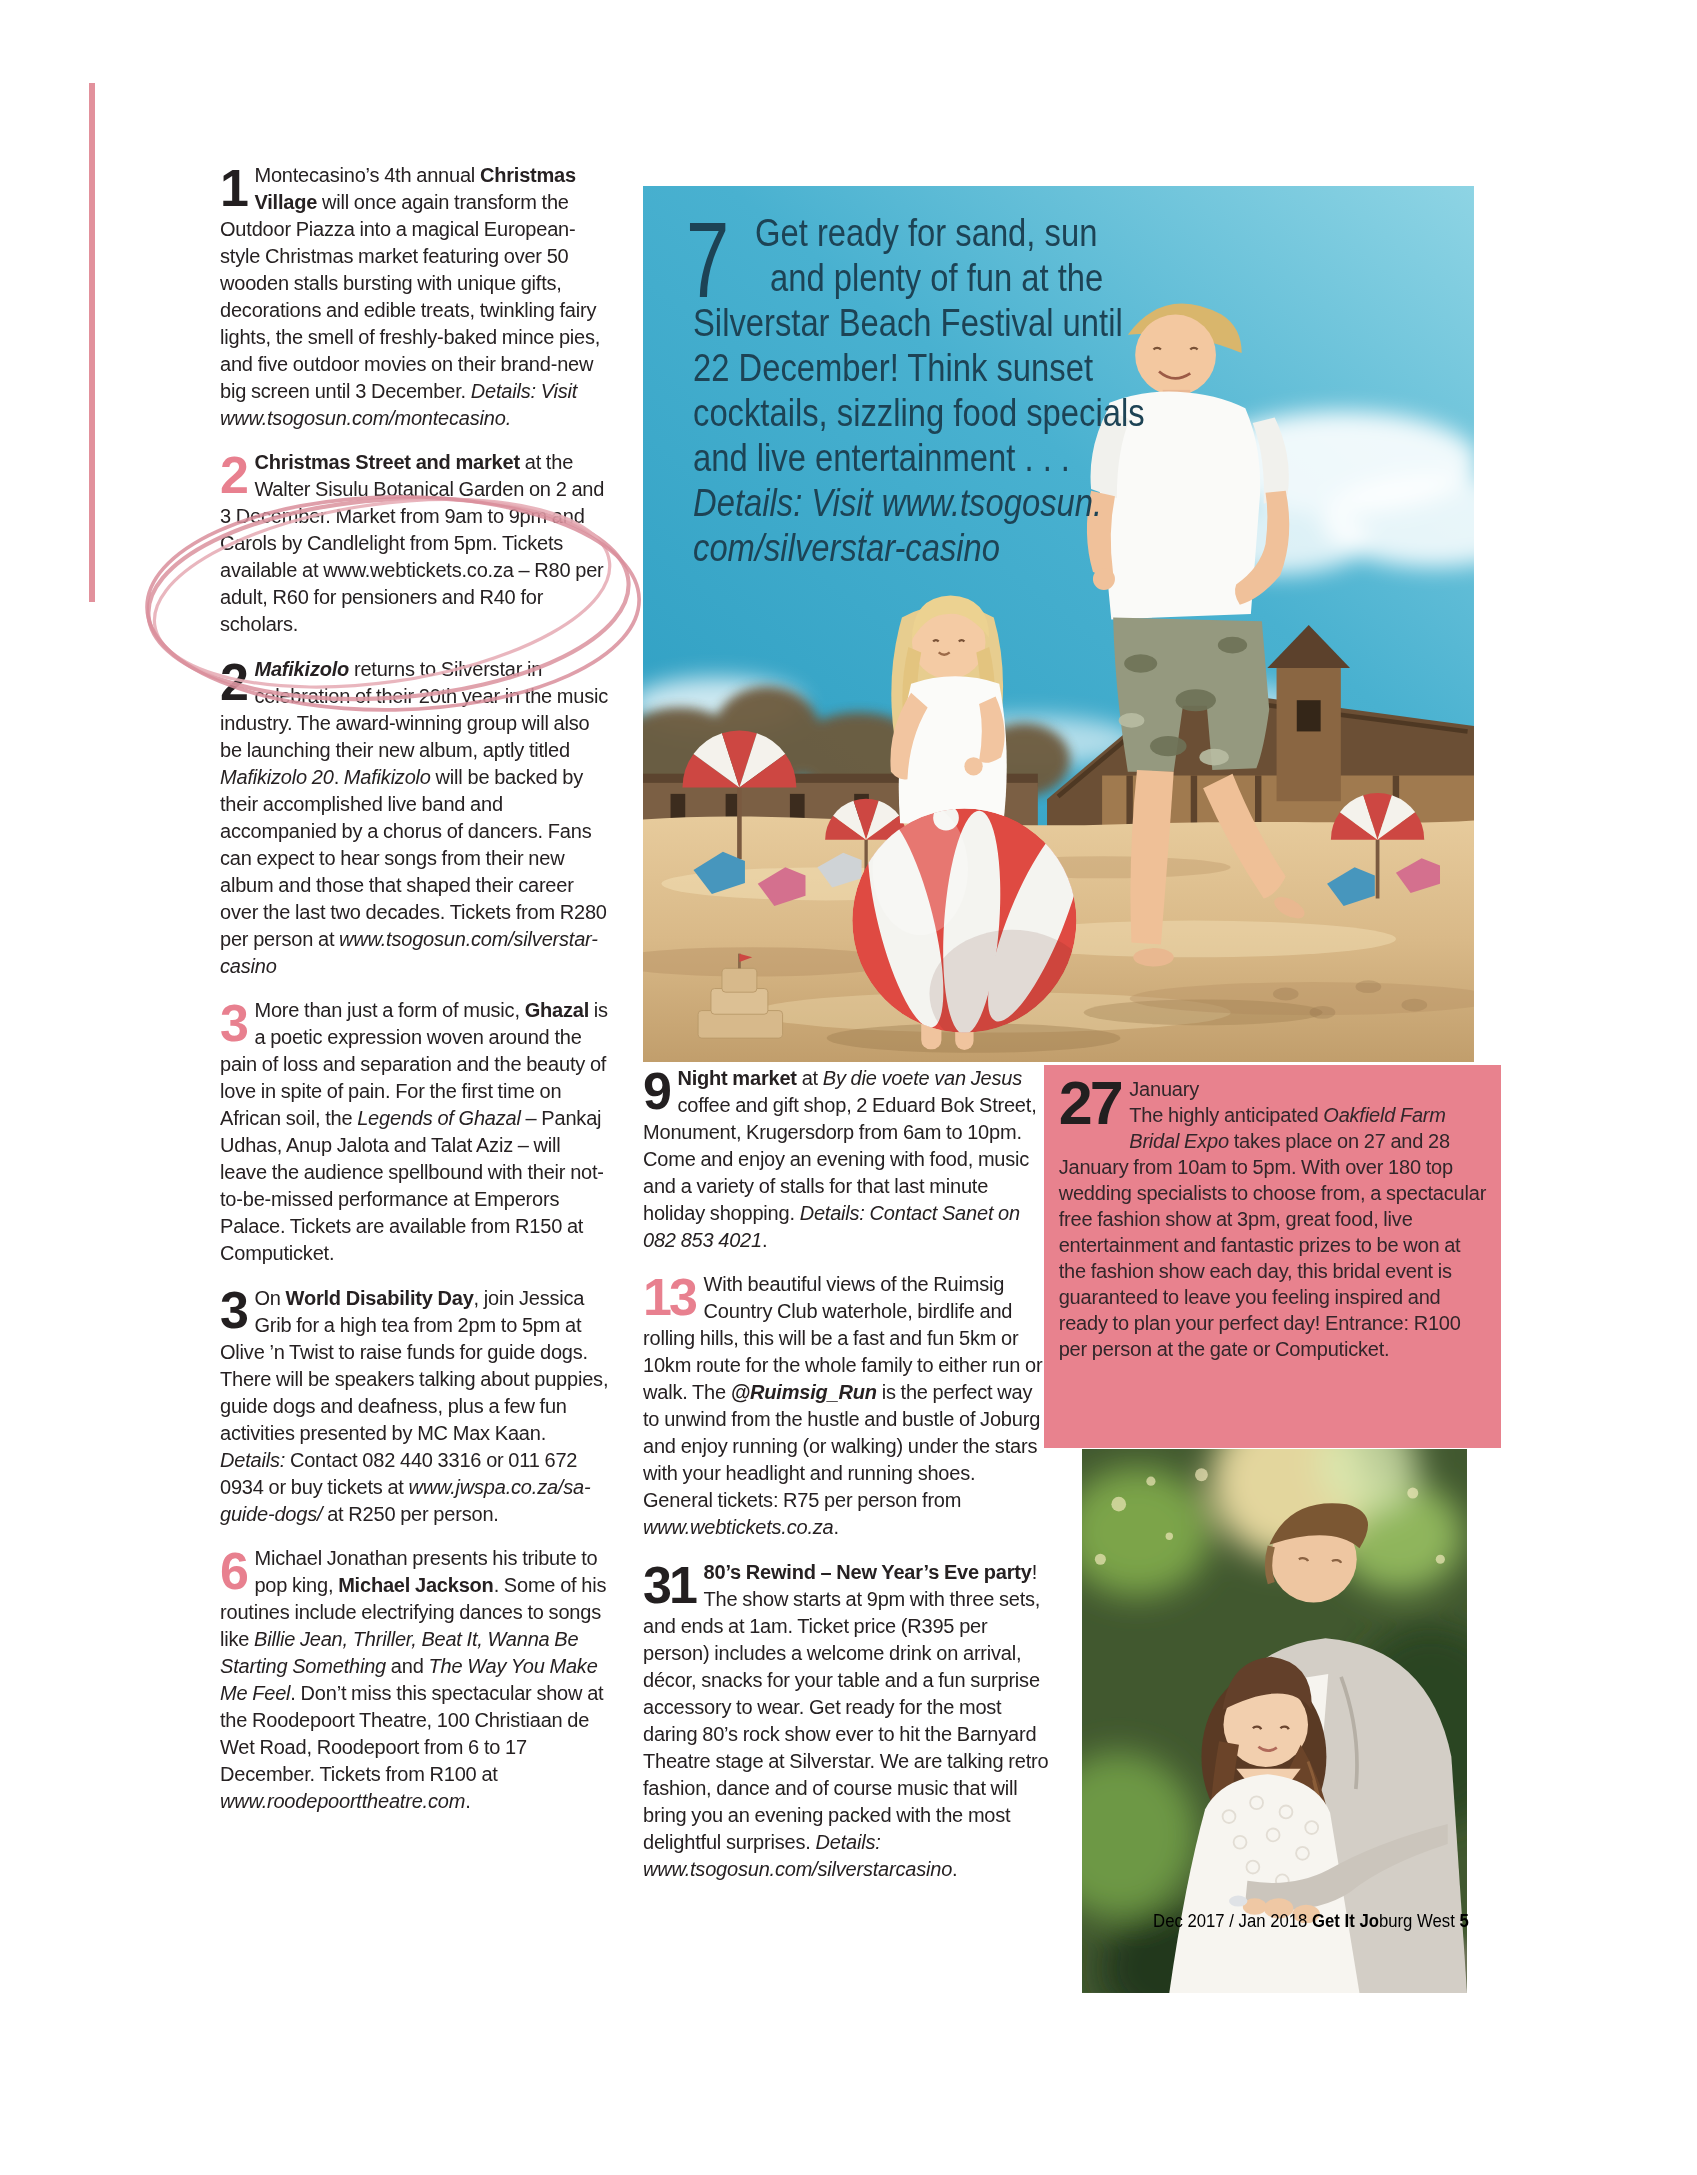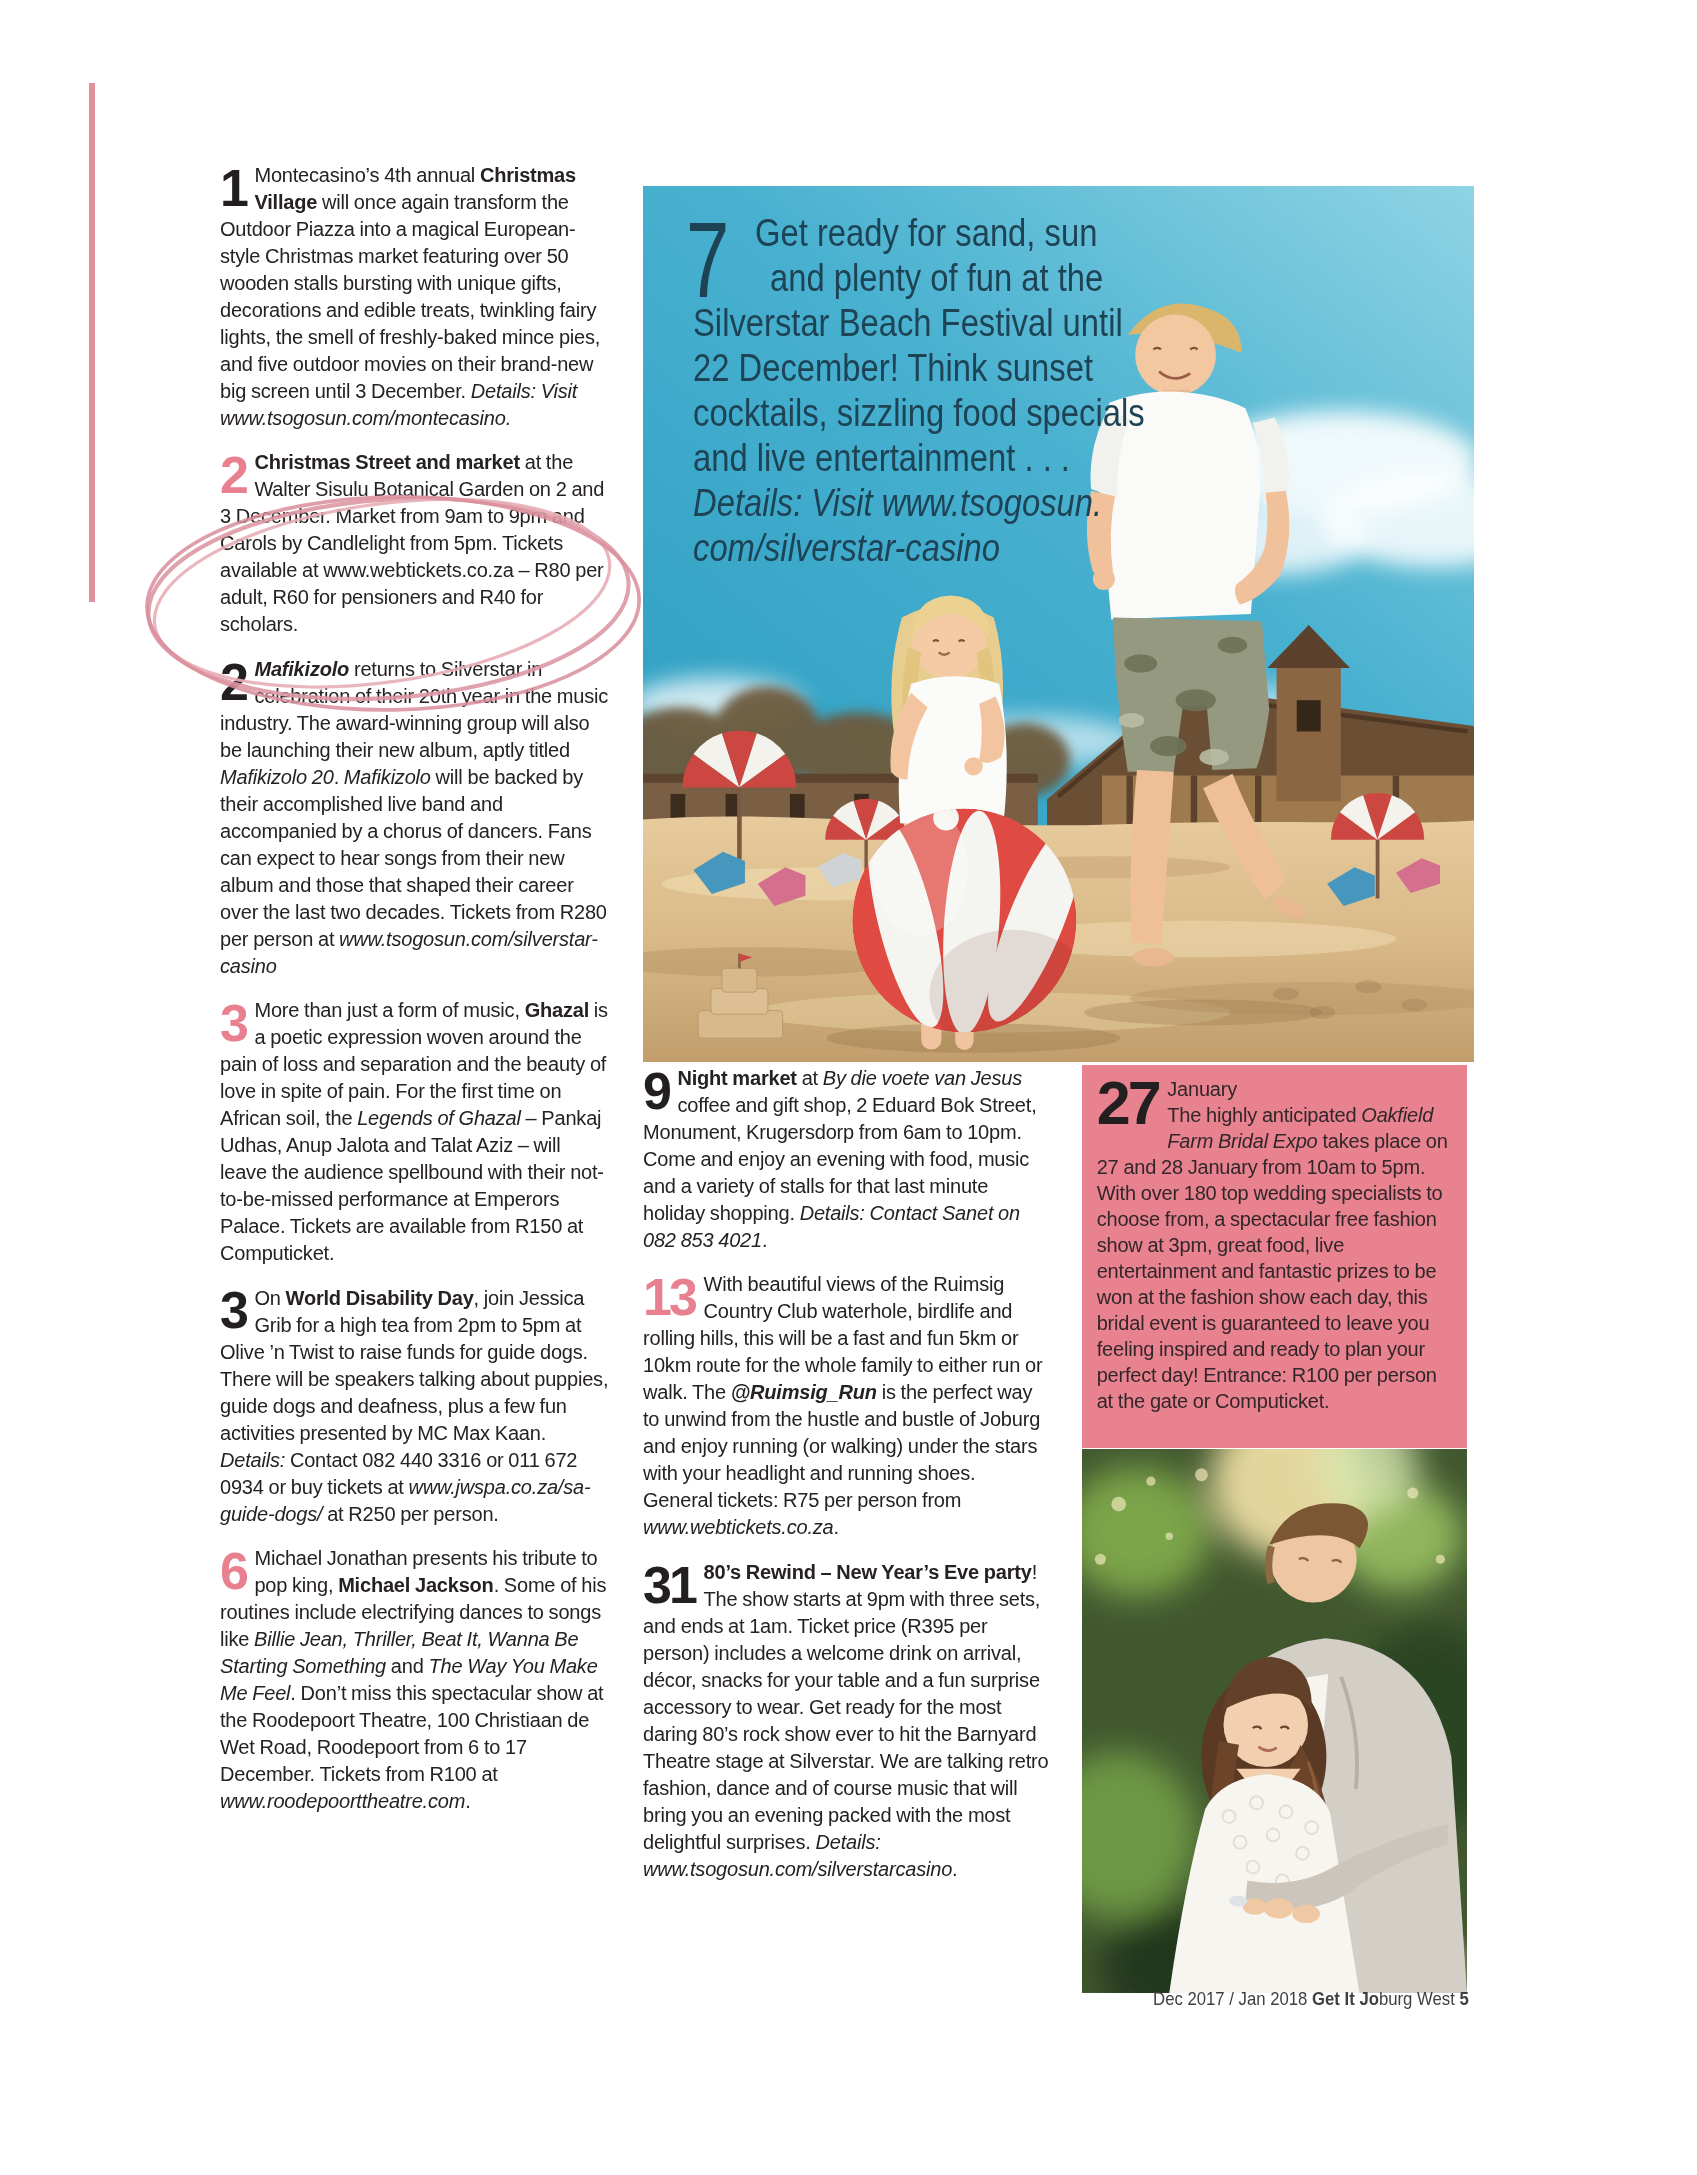--- a/index.html
+++ b/index.html
@@ -29,32 +29,32 @@
   .beach svg{position:absolute;inset:0;}
   .overlay{position:absolute;left:50px;top:24px;color:#1d4355;}
   .overlay .num7{position:absolute;left:-7.3px;top:3.7px;font-size:108px;line-height:92px;
        font-weight:400;transform:scaleX(.72);transform-origin:0 0;}
   .overlay .line{font-size:39px;line-height:45px;font-weight:400;white-space:nowrap;
        transform:scaleX(.84);transform-origin:0 0;}
   .overlay .line:nth-child(1){margin-left:62px;}
   .overlay .line:nth-child(2){margin-left:77px;}
 
   
-  .promo{position:absolute;left:1082px;top:1065px;width:385px;height:383px;background:#e8828e;
+  .promo{position:absolute;left:1044px;top:1065px;width:457px;height:383px;background:#e8828e;
        box-sizing:border-box;padding:11px 14.7px 0 14.7px;}
   .promo .body{color:#32262a;line-height:26px;}
   .promo .num{font-size:61px;line-height:51px;margin-top:1.8px;}
   .promo .hd{display:block;font-weight:400;}
 
   
   .wedding{position:absolute;left:1082px;top:1449px;width:385px;height:543px;margin:0;}
   .wedding svg{position:absolute;inset:0;}
 
-  footer{position:absolute;left:918px;top:1988px;width:551px;text-align:right;
-       font-size:19px;color:#404040;}
+  footer{position:absolute;left:918px;top:1910px;width:551px;text-align:right;
+       font-size:19px;color:#000000;}
   footer .cond{display:inline-block;transform:scaleX(.88);transform-origin:100% 50%;white-space:nowrap;}
 </style>
 </head>
 <body>
 
 <div class="accent-line"></div>
 
 <section class="col col-left">
   <article class="item">
     <p class="body"><span class="num dark">1</span><span><span>Montecasino’s 4th annual </span><span class="b">Christmas Village</span><span> will once again transform the Outdoor Piazza into a magical European-style Christmas market featuring over 50 wooden stalls bursting with unique gifts, decorations and edible treats, twinkling fairy lights, the smell of freshly-baked mince pies, and five outdoor movies on their brand-new big screen until 3 December. </span><span class="i">Details: Visit www.tsogosun.com/montecasino.</span></span></p>

